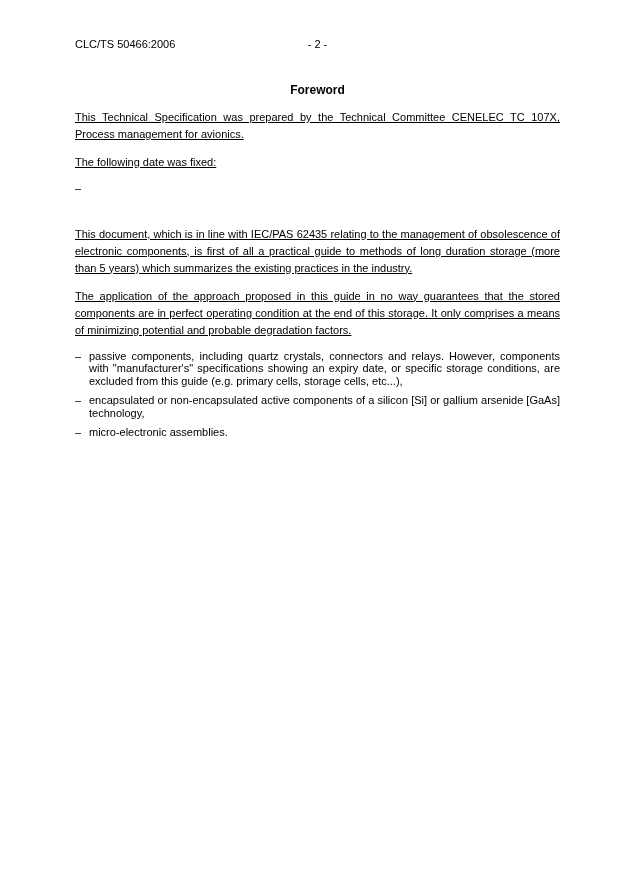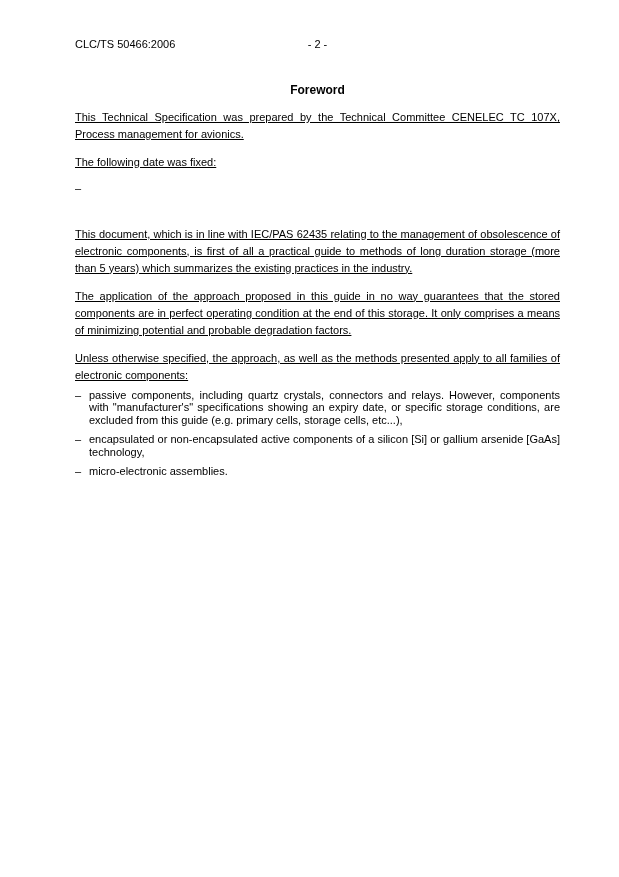--- a/index.html
+++ b/index.html
@@ -124,21 +124,20 @@
   <div class="hang-item doa-block">
     <span class="dash">–</span>
     <div class="hang-text">
     </div>
   </div>
 
   <p class="para">This document, which is in line with IEC/PAS 62435 relating to the management of obsolescence of electronic components, is first of all a practical guide to methods of long duration storage (more than 5 years) which summarizes the existing practices in the industry.</p>
 
   <p class="para">The application of the approach proposed in this guide in no way guarantees that the stored components are in perfect operating condition at the end of this storage. It only comprises a means of minimizing potential and probable degradation factors.</p>
 
-  <p class="para intro">Unless otherwise specified, the approach, as well as the methods presented apply to all families of electronic components:</p>
 
   <div class="bullet-list">
 
     <div class="hang-item">
       <span class="dash">–</span>
       <div class="hang-text">passive components, including quartz crystals, connectors and relays. However, components with "manufacturer's" specifications showing an expiry date, or specific storage conditions, are excluded from this guide (e.g. primary cells, storage cells, etc...),</div>
     </div>
 
     <div class="hang-item">
       <span class="dash">–</span>

